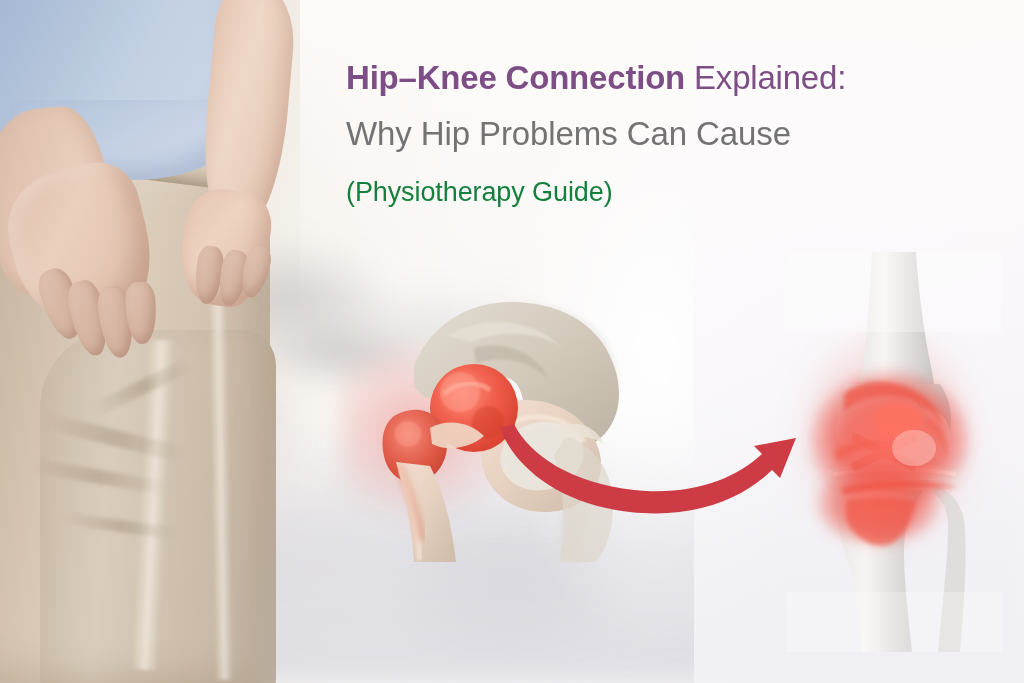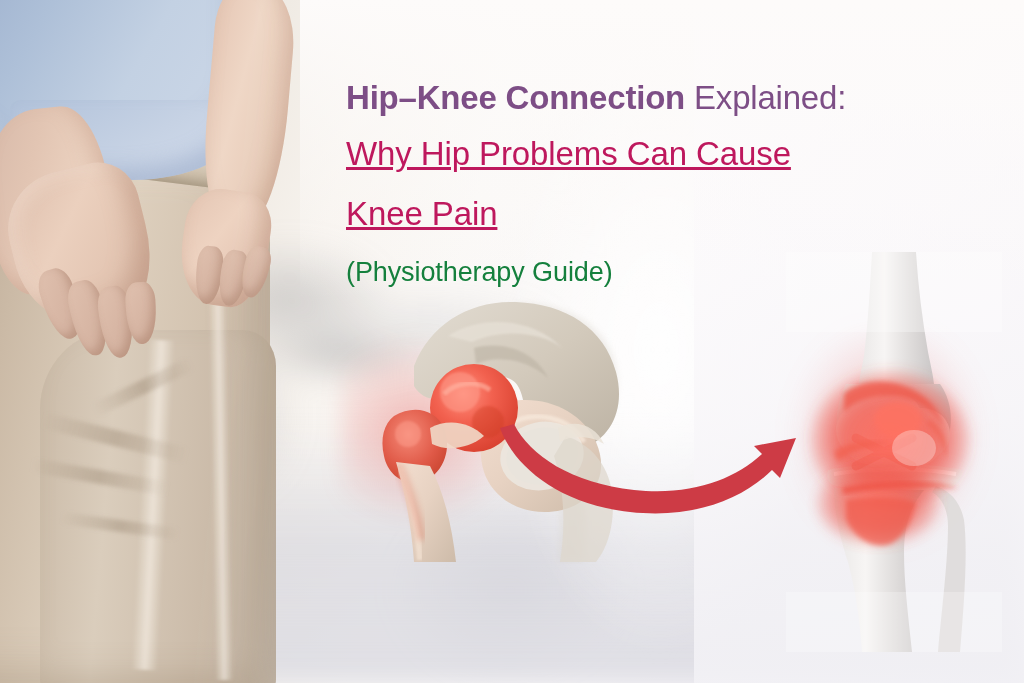--- a/index.html
+++ b/index.html
@@ -155,31 +155,31 @@
     filter: blur(10px);
   }
   .glow-red-knee {
     position: absolute; left: 782px; top: 330px; width: 210px; height: 230px;
     background: radial-gradient(ellipse at 50% 46%, rgba(232,92,86,.38), rgba(232,92,86,0) 66%);
     filter: blur(12px);
   }
 
   
   .textblock {
-    position: absolute; left: 346px; top: 72px; width: 660px;
+    position: absolute; left: 346px; top: 52px; width: 660px;
   }
   .t-line1 {
     font-size: 33px; line-height: 52px; letter-spacing: -.2px;
     white-space: nowrap;
   }
   .t-strong { font-weight: 700; color: #7d4e86; }
   .t-light  { font-weight: 400; color: #7d4e86; }
   .t-line2, .t-line3 {
     font-size: 33px; line-height: 60px; font-weight: 400;
-    color: #be185d; letter-spacing: -.1px; white-space: nowrap; text-decoration: underline;
+    color: #737373; letter-spacing: -.1px; white-space: nowrap;
   }
   .t-line4 {
     font-size: 27px; line-height: 56px; font-weight: 400;
     color: #15803d; letter-spacing: -.1px; white-space: nowrap;
   }
 </style>
 </head>
 <body>
 
 <div id="banner">
@@ -366,17 +366,16 @@
                L 274 38
                L 282 46
                C 254 72, 210 88, 154 82
                C 92 75, 50 48, 34 16 Z" fill="#cd3b45"></path>
     </svg>
   </div>
 
   <div class="textblock">
     <div class="t-line1"><span class="t-strong">Hip–Knee Connection</span><span class="t-light"> Explained:</span></div>
     <div class="t-line2">Why Hip Problems Can Cause</div>
-    <div class="t-line3">Knee Pain</div>
     <div class="t-line4">(Physiotherapy Guide)</div>
   </div>
 
 </div>
 
 </body></html>

